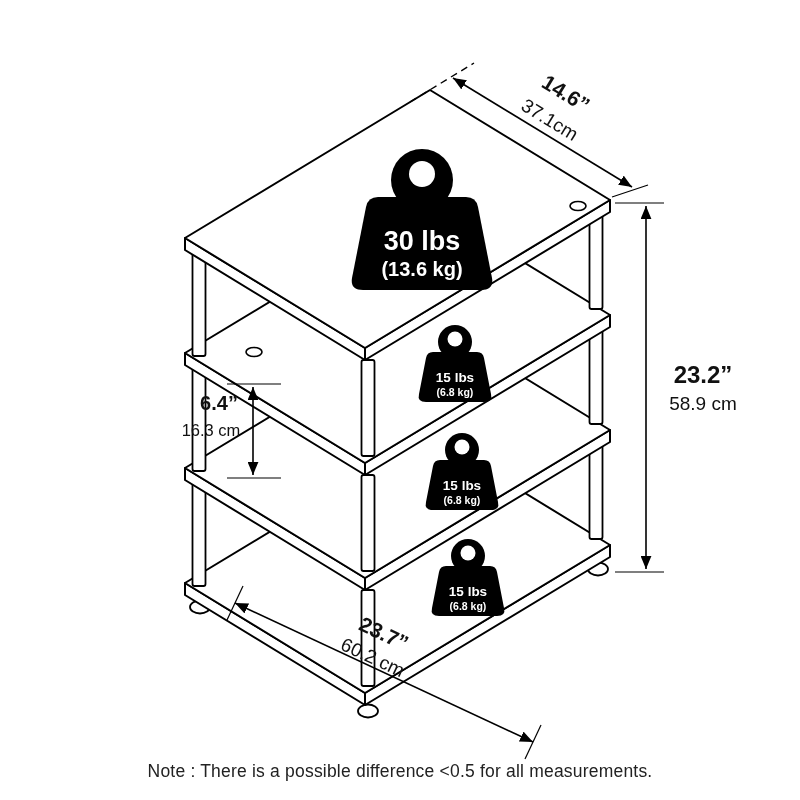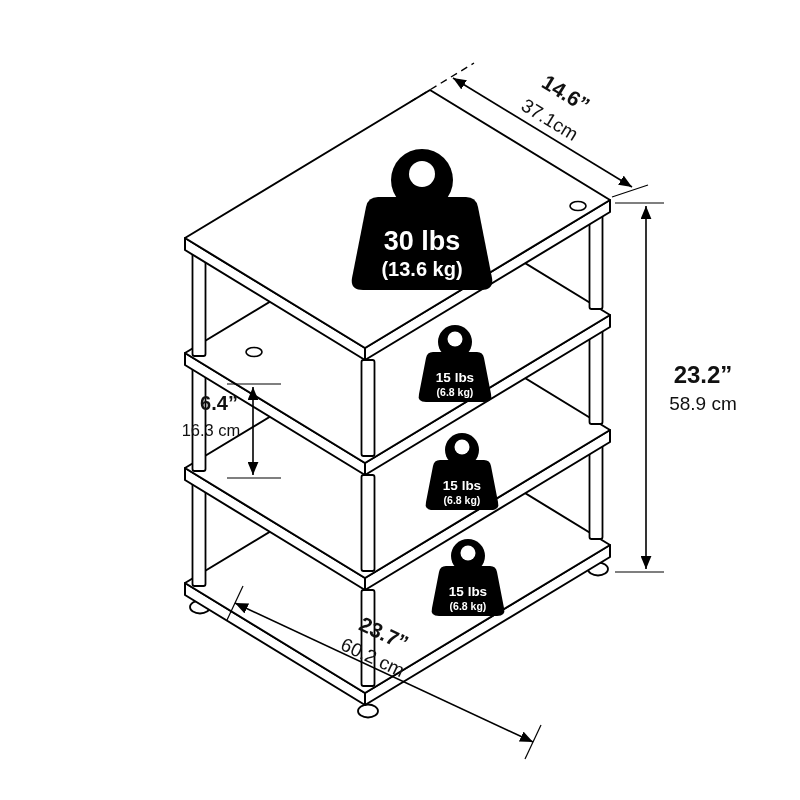--- a/index.html
+++ b/index.html
@@ -148,14 +148,15 @@
     <line class="extline" x1="243" y1="586" x2="227" y2="620"></line>
     <line class="extline" x1="541" y1="725" x2="525" y2="759"></line>
     <line class="dimline" x1="235" y1="603" x2="533" y2="742" marker-start="url(#arrow)" marker-end="url(#arrow)"></line>
     <g transform="translate(378,646) rotate(25)">
       <text class="dim-in" x="0" y="-12" font-size="21" text-anchor="middle" dominant-baseline="middle">23.7”</text>
       <text class="dim-meta" x="0" y="14" font-size="19" text-anchor="middle" dominant-baseline="middle">60.2 cm</text>
     </g>
   </g>
 </svg>
 
+<div class="note">Note : There is a possible difference &lt;0.5 for all measurements.</div>
 
 </div>
 
 </body></html>

